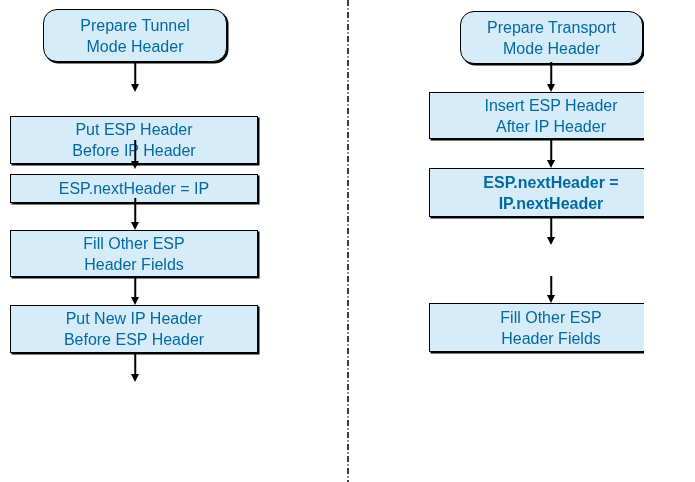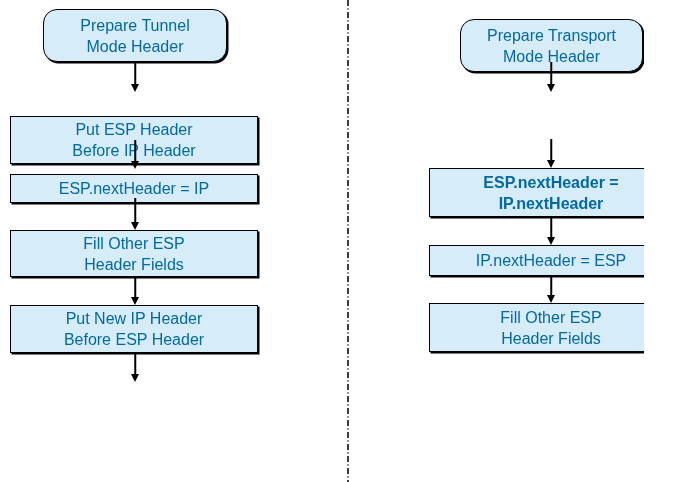--- a/index.html
+++ b/index.html
@@ -46,21 +46,21 @@
   .l-s3    { left:10px;  top:230px; width:248px; height:47px; }
   .l-s4    { left:10px;  top:305px; width:248px; height:48px; }
   .l-s5    { left:10px;  top:382px; width:248px; height:86px; }
   .l-a1 { left:130px; top:62px;  height:30px; }
   .l-a2 { left:130px; top:140px; height:29px; }
   .l-a3 { left:130px; top:198px; height:32px; }
   .l-a4 { left:130px; top:277px; height:28px; }
   .l-a5 { left:130px; top:353px; height:29px; }
 
   
-  .r-start { left:460px; top:19px;   width:183px; height:53px; }
+  .r-start { left:460px; top:11px;   width:183px; height:53px; }
   .r-s1    { left:429px; top:92px;  width:244px; height:47px; }
   .r-s2    { left:429px; top:168px; width:244px; height:49px;font-weight:bold; }
   .r-s3    { left:429px; top:245px; width:244px; height:31px; }
   .r-s4    { left:429px; top:303px; width:244px; height:49px; }
   .r-a1 { left:546px; top:62px;  height:30px; }
   .r-a2 { left:546px; top:139px; height:29px; }
   .r-a3 { left:546px; top:217px; height:28px; }
   .r-a4 { left:546px; top:276px; height:27px; }
 </style>
 </head>
@@ -87,25 +87,26 @@
 
   <div class="node l-s4">Put New IP Header
 Before ESP Header</div>
   <div class="arrow l-a5"></div>
 
 
   <div class="node start r-start">Prepare Transport
 Mode Header</div>
   <div class="arrow r-a1"></div>
 
+  <div class="node r-s1">Insert ESP Header
+After IP Header</div>
   <div class="arrow r-a2"></div>
 
   <div class="node r-s2">ESP.nextHeader =
 IP.nextHeader</div>
   <div class="arrow r-a3"></div>
 
-  <div class="node r-s3">IP.nextHeader = ESP</div>
   <div class="arrow r-a4"></div>
 
   <div class="node r-s4">Fill Other ESP
 Header Fields</div>
 
 </div>
 
 </body></html>

